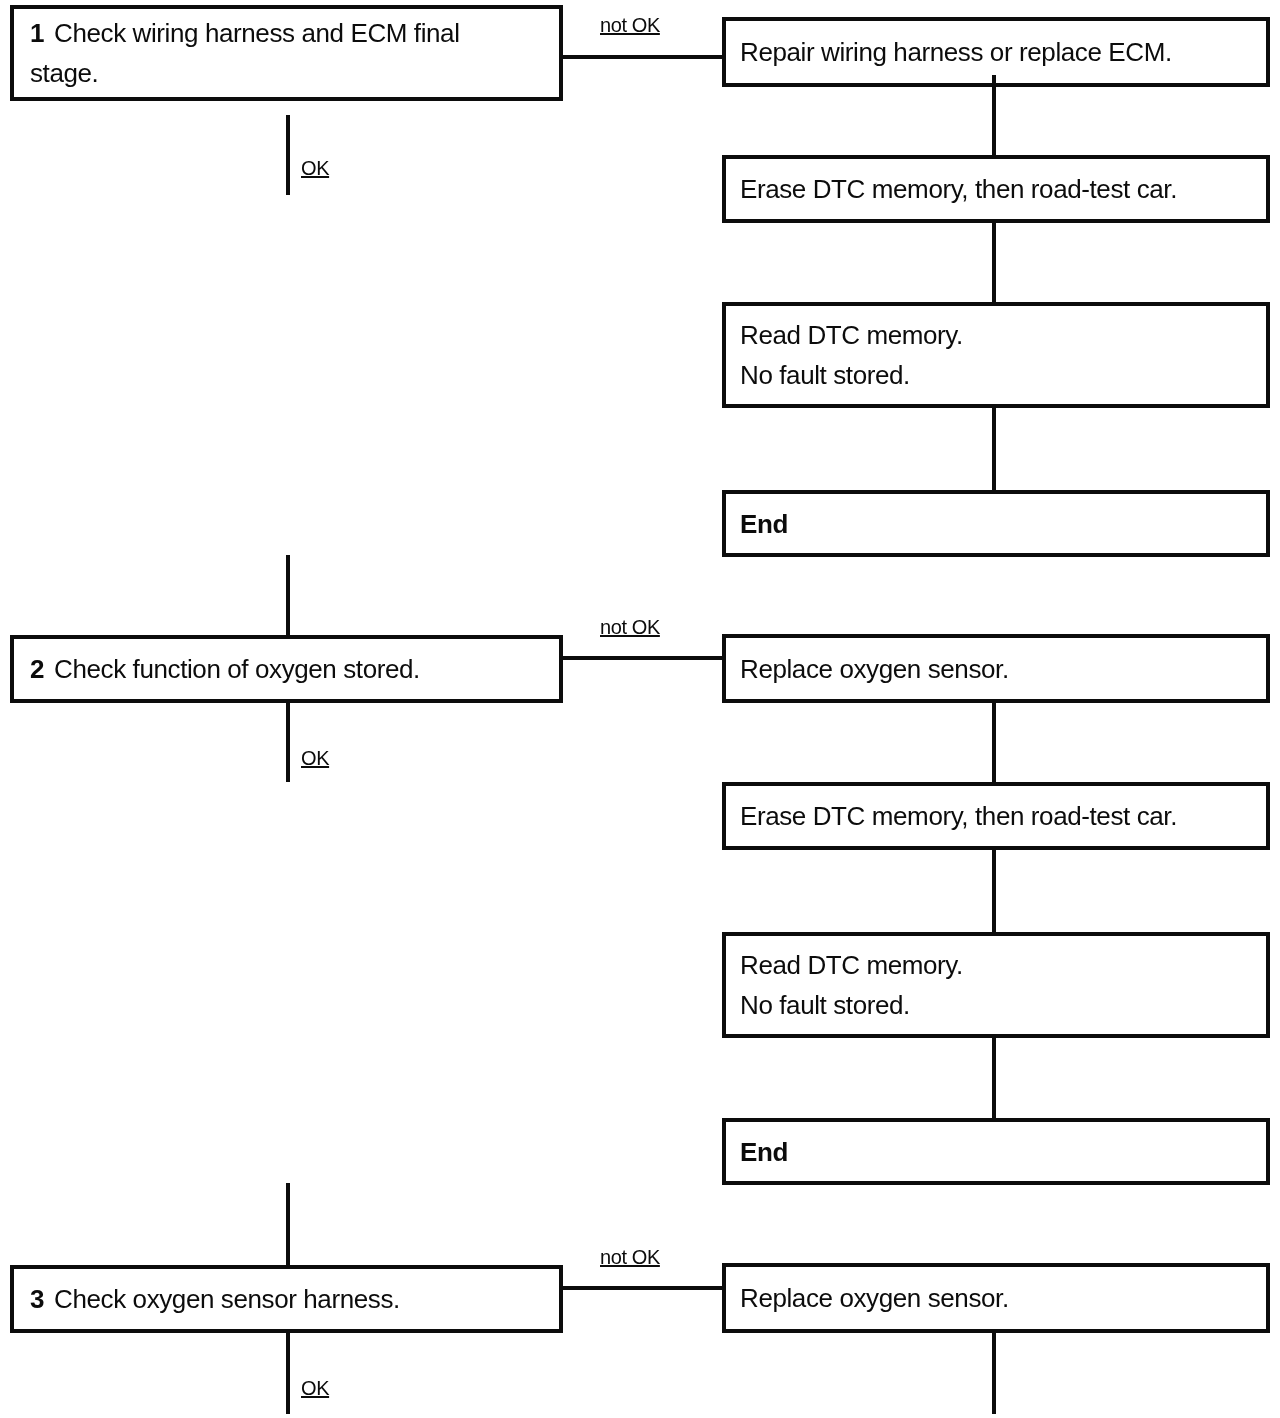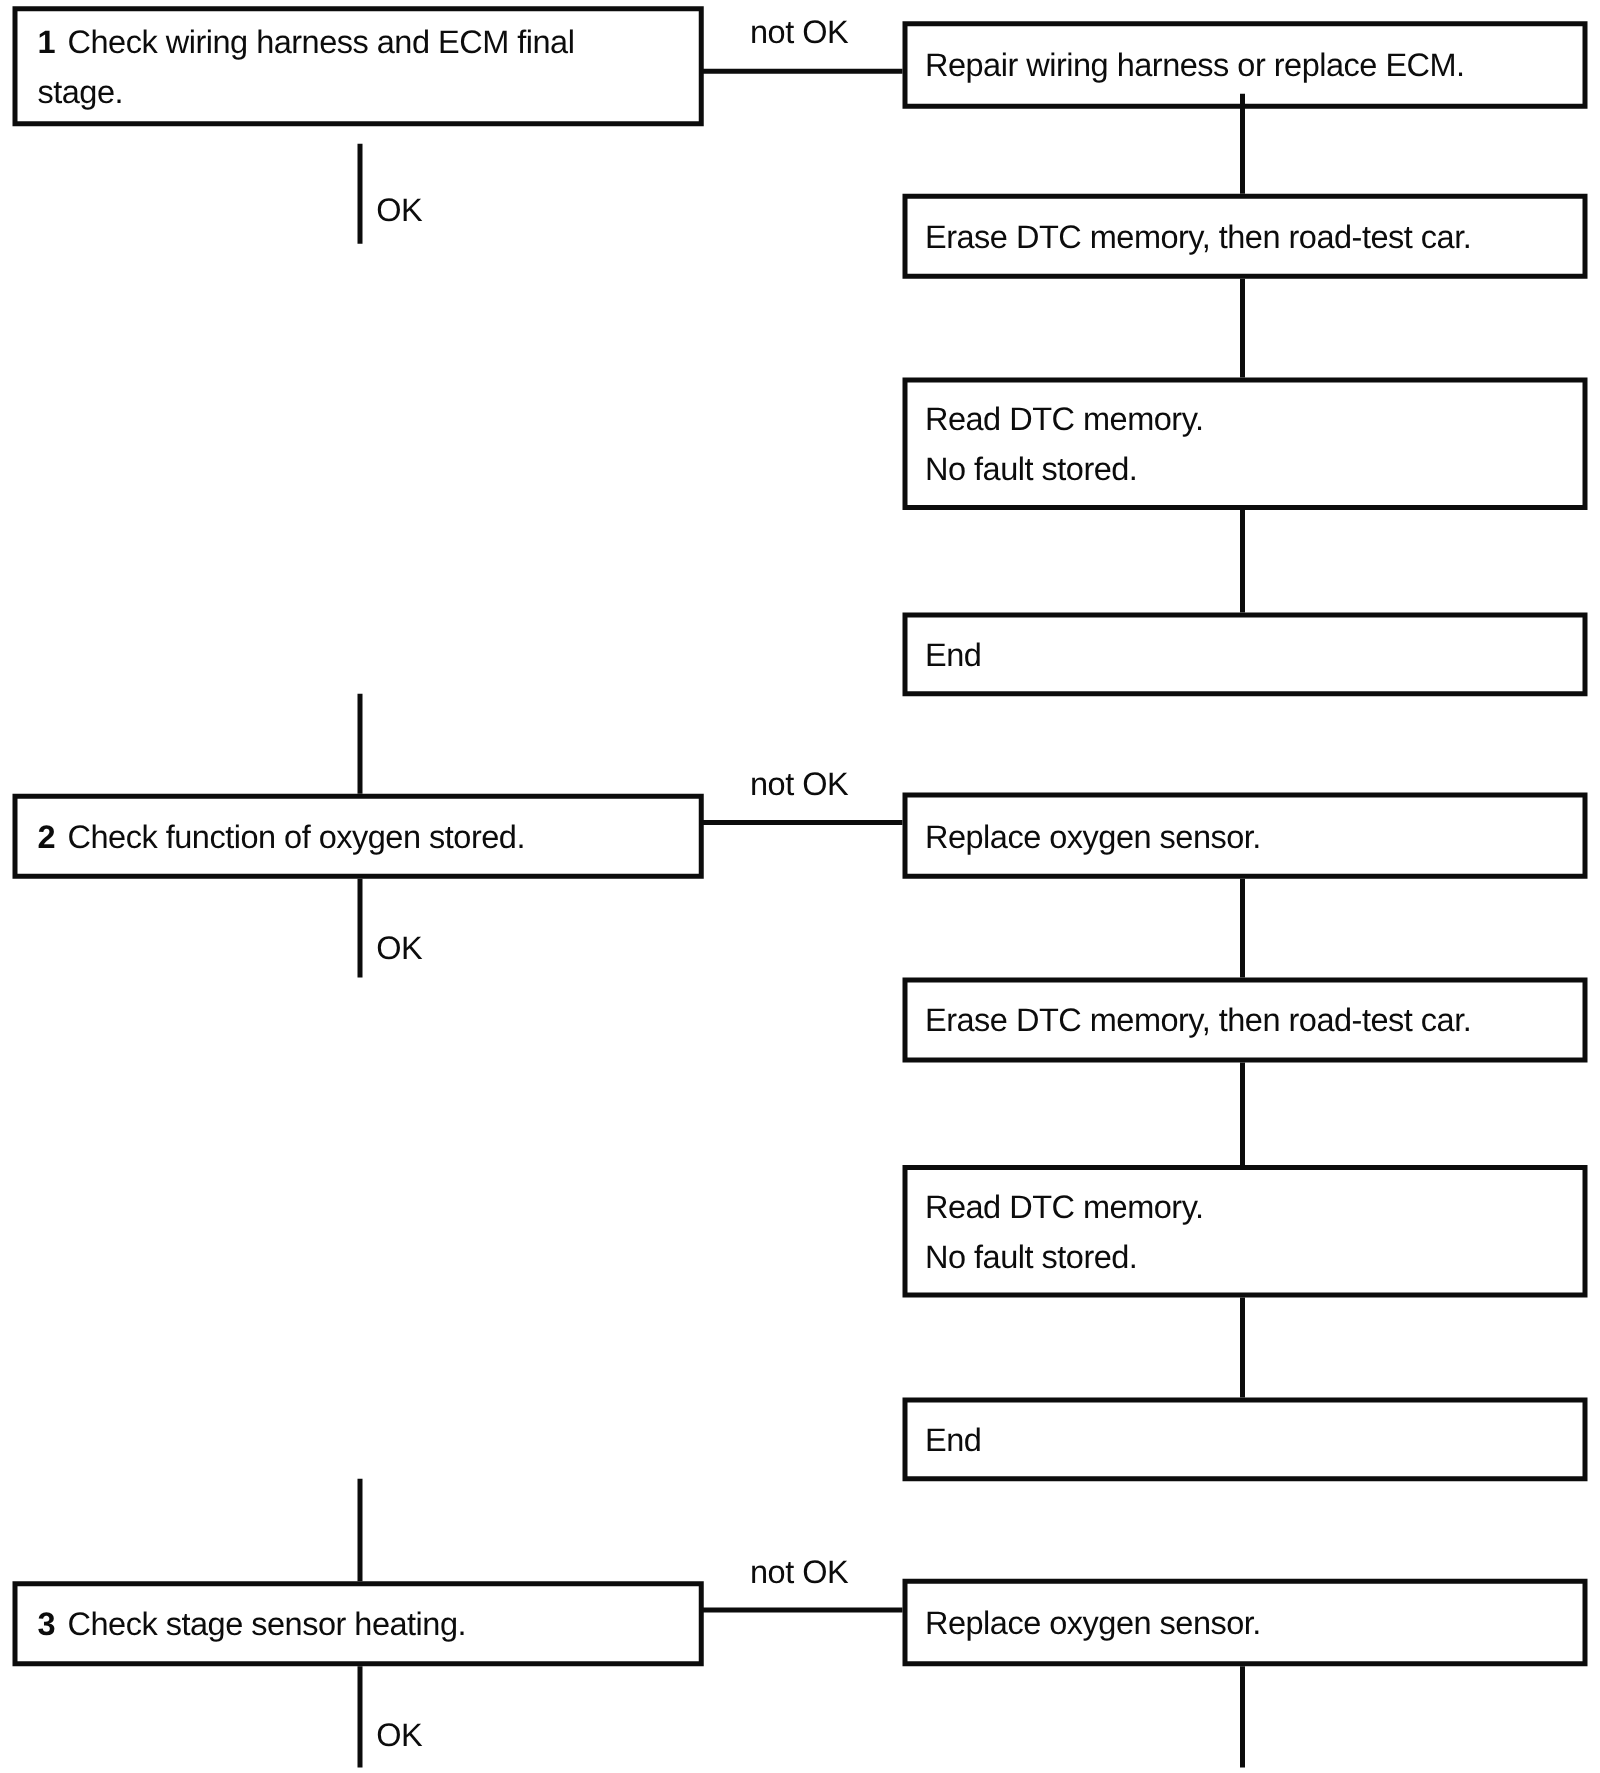--- a/index.html
+++ b/index.html
@@ -21,56 +21,57 @@
     display: flex;
     align-items: center;
     font-size: 26px;
     line-height: 40px;
   }
   .left-box  { left: 10px;  width: 553px; padding-left: 16px; padding-right: 8px; }
   .right-box { left: 722px; width: 548px; padding-left: 14px; padding-right: 8px; }
   .inner { display: block; }
   .num { font-weight: 700; margin-right: 10px; }
   .txt { white-space: pre-line; }
-  .bold .txt { font-weight: 400; }
+  .bold .txt { font-weight: 700; }
   .v {
     position: absolute;
     width: 4px;
     background: #0c0c0c;
   }
   .h {
     position: absolute;
     left: 561px;
     width: 161px;
     height: 4px;
     background: #0c0c0c;
   }
   .lbl {
     position: absolute;
-    font-size: 26px;
+    font-size: 20px;
     line-height: 30px;
     white-space: nowrap;
+    text-decoration: underline;
   }
 </style>
 </head>
 <body>
 
 <div class="canvas">
 
   <div class="box left-box" style="top:5px;height:96px">
     <div class="inner"><span class="num">1</span><span class="txt">Check wiring harness and ECM final
 stage.</span></div>
   </div>
 
   <div class="box left-box" style="top:635px;height:68px">
     <div class="inner"><span class="num">2</span><span class="txt">Check function of oxygen stored.</span></div>
   </div>
 
   <div class="box left-box" style="top:1265px;height:68px">
-    <div class="inner"><span class="num">3</span><span class="txt">Check stage sensor heating.</span></div>
+    <div class="inner"><span class="num">3</span><span class="txt">Check oxygen sensor harness.</span></div>
   </div>
 
   <div class="box right-box" style="top:17px;height:70px">
     <div class="inner"><span class="txt">Repair wiring harness or replace ECM.</span></div>
   </div>
 
   <div class="box right-box" style="top:155px;height:68px">
     <div class="inner"><span class="txt">Erase DTC memory, then road-test car.</span></div>
   </div>
 

